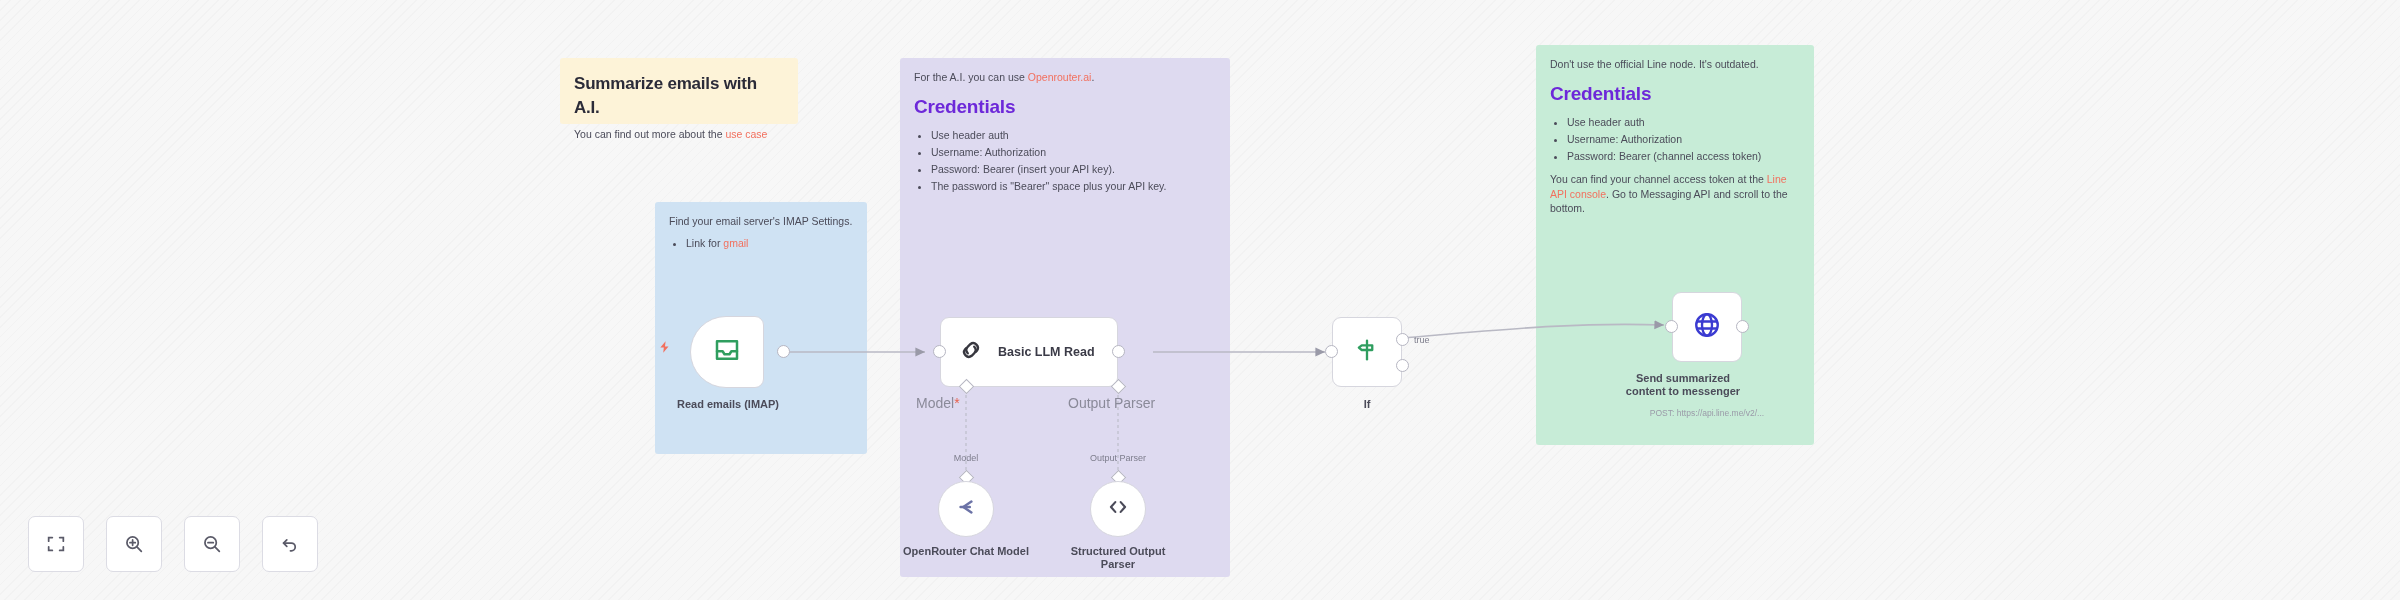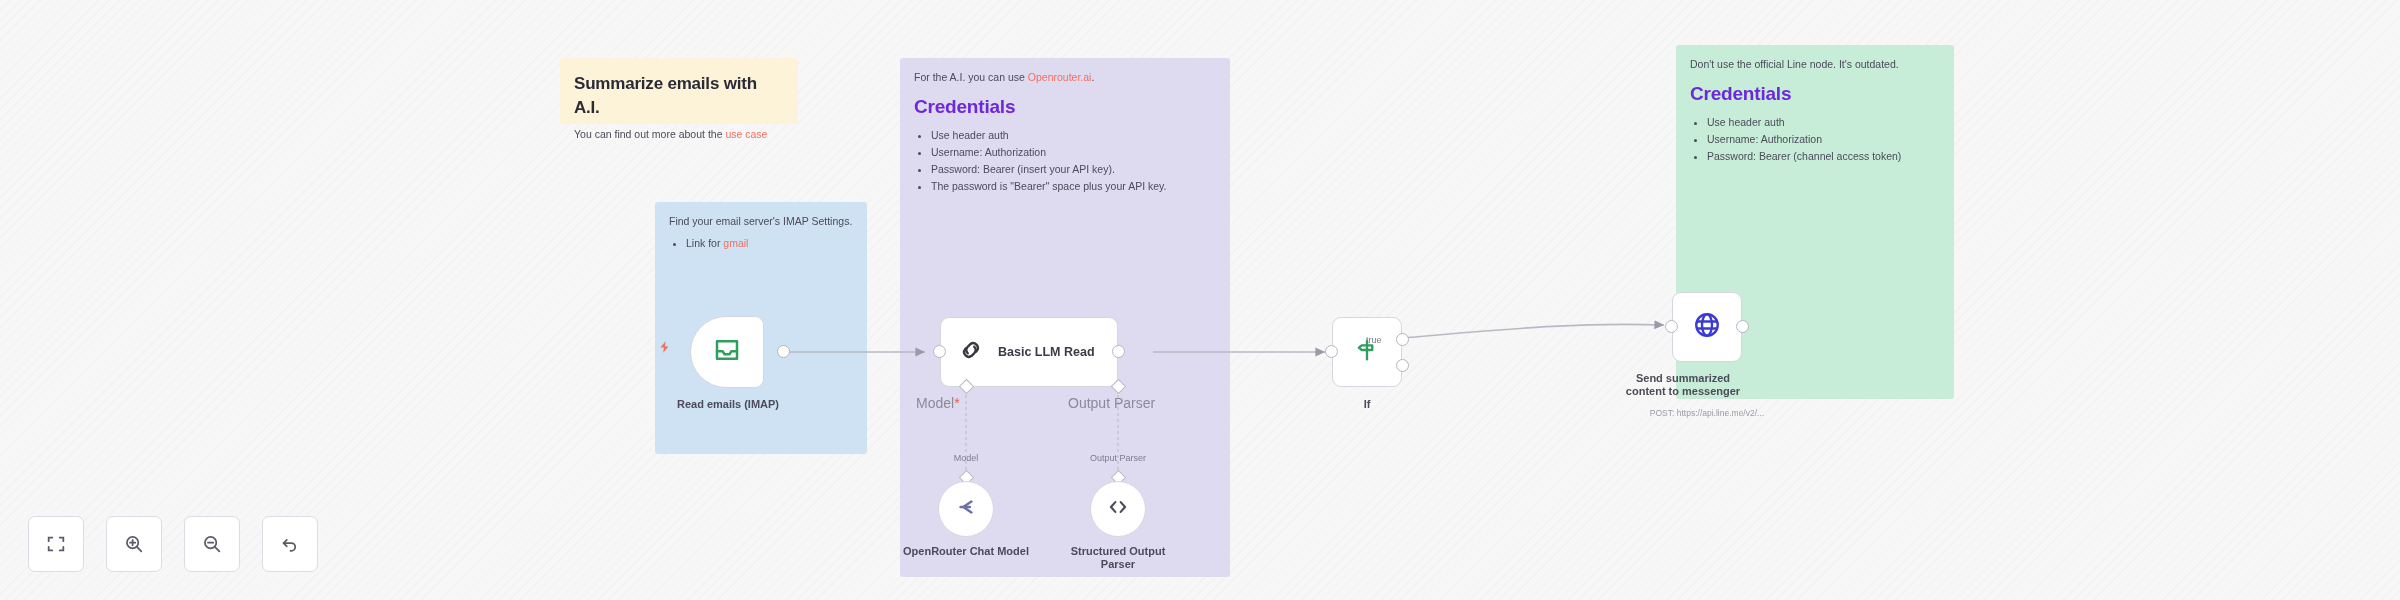--- a/index.html
+++ b/index.html
@@ -70,21 +70,21 @@
     font-size: 10.5px;
   }
 
   #note-purple {
     left: 900px; top: 58px; width: 330px; height: 519px;
     background: #dedaf0;
     font-size: 10.5px;
   }
 
   #note-green {
-    left: 1676px; top: 45px; width: 278px; height: 354px;
+    left: 1536px; top: 45px; width: 278px; height: 400px;
     background: #c7ecd7;
     font-size: 10.5px;
   }
 
   
   #wires { position: absolute; left: 0; top: 0; width: 2400px; height: 600px; pointer-events: none; }
 
   .edge-label {
     position: absolute;
     font-size: 9px;
@@ -224,20 +224,21 @@
   </div>
 
   <div class="sticky" id="note-green">
     <p>Don't use the official Line node. It's outdated.</p>
     <h2>Credentials</h2>
     <ul>
       <li>Use header auth</li>
       <li>Username: Authorization</li>
       <li>Password: Bearer (channel access token)</li>
     </ul>
+    <p><span>You can find your channel access token at the </span><a class="link" href="#">Line API console</a><span>. Go to Messaging API and scroll to the bottom.</span></p>
   </div>
 
   <svg id="wires">
     <defs>
       <marker id="arw" markerWidth="7" markerHeight="7" refX="6" refY="3.2" orient="auto">
         <path d="M0,0.4 L6,3.2 L0,6 z" fill="#9a9aa8"></path>
       </marker>
     </defs>
 
     <path d="M782,352 L925,352" stroke="#b9b9c4" stroke-width="1.6" fill="none" marker-end="url(#arw)"></path>
@@ -313,21 +314,21 @@
     <span>
       <svg width="28" height="28" viewBox="0 0 24 24" fill="none" stroke="#2f9e5f" stroke-width="2" stroke-linecap="round" stroke-linejoin="round">
         <path d="M12 4 v16"></path>
         <path d="M7.5 8 h9 v4 h-9 l-2.5 -2 z"></path>
       </svg>
     </span>
   </div>
   <div class="port" style="left:1325px; top:345px;"></div>
   <div class="port" style="left:1396px; top:333px;"></div>
   <div class="port" style="left:1396px; top:359px;"></div>
-  <div class="edge-label" style="left:1366px; top:335px;">true</div>
+  <div class="edge-label" style="left:1414px; top:335px;">true</div>
   <div class="node-caption" style="left:1317px; top:398px; width:100px;">If</div>
 
   <div class="node node-square" style="left:1672px; top:292px;">
     <span>
       <svg width="30" height="30" viewBox="0 0 24 24" fill="none" stroke="#3b3bd1" stroke-width="1.9">
         <circle cx="12" cy="12" r="8.6"></circle>
         <ellipse cx="12" cy="12" rx="4" ry="8.6"></ellipse>
         <path d="M3.6 9.2 h16.8 M3.6 14.8 h16.8"></path>
       </svg>
     </span>

